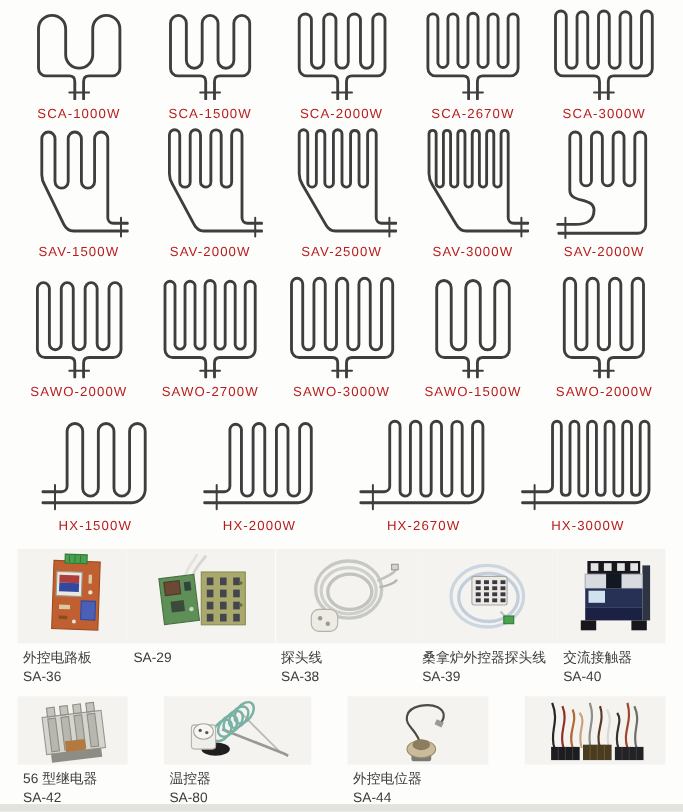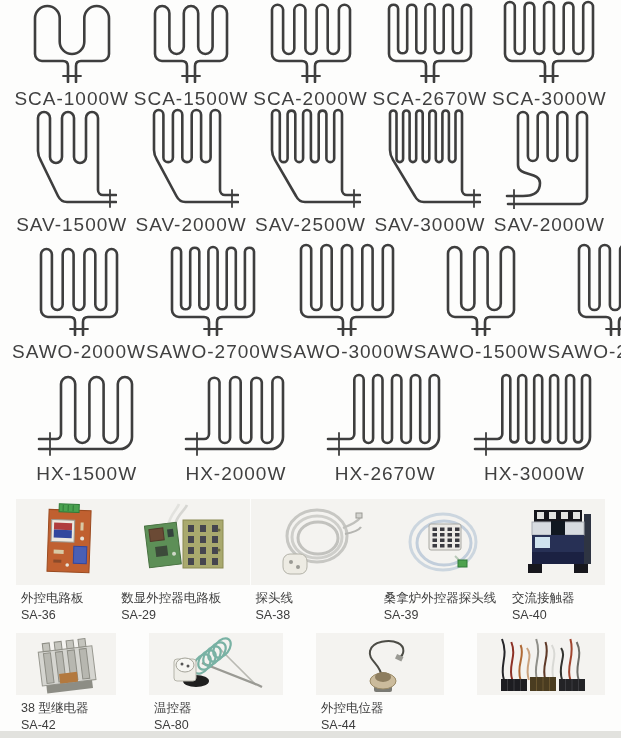--- a/index.html
+++ b/index.html
@@ -7,21 +7,21 @@
 body{font-family:"Liberation Sans","DejaVu Sans",sans-serif;background:#fff}
 .page{position:relative;width:621px;height:738px;background:#fdfdfc;overflow:hidden}
 .heaters{padding-top:2px}
 .heater-row{display:flex;align-items:flex-end;padding:0 12px}
 .heater-row.r0{height:114px}
 .heater-row.r1{height:126px}
 .heater-row.r2{height:127px}
 .heater-row.r3{height:122px}
 .heater-cell{flex:1;display:flex;flex-direction:column;align-items:center;justify-content:flex-end}
 .hfig{display:flex;align-items:flex-end;justify-content:center}
-.hlabel{font-size:19px;color:#404040;letter-spacing:1px;margin-top:5px;margin-bottom:6px;white-space:nowrap}
+.hlabel{font-size:12px;color:#b91c1c;letter-spacing:1px;margin-top:5px;margin-bottom:6px;white-space:nowrap}
 .products{margin-top:8px}
 .product-row{display:flex;justify-content:space-between;padding:0 16px}
 .product-row+.product-row{margin-top:10px}
 .product-cell{display:flex;flex-direction:column}
 .product-row .product-cell:nth-child(1){width:100px}
 .product-row .product-cell:nth-child(2){width:134px}
 .product-row .product-cell:nth-child(3){width:128px}
 .product-row .product-cell:nth-child(4){width:128px}
 .product-row .product-cell:nth-child(5){width:98px}
 .pphoto{background:#f4f3f0;display:flex;align-items:center;justify-content:center}
@@ -267,21 +267,20 @@
               <rect x="65" y="58" width="6" height="7" fill="#45454e"></rect>
               <rect x="77" y="25" width="6" height="7" fill="#45454e"></rect>
               <rect x="77" y="36" width="6" height="7" fill="#45454e"></rect>
               <rect x="77" y="47" width="6" height="7" fill="#45454e"></rect>
               <rect x="77" y="58" width="6" height="7" fill="#45454e"></rect>
               <circle cx="84" cy="30" r="1.5" fill="#6a6a3f"></circle>
               <circle cx="84" cy="50" r="1.5" fill="#6a6a3f"></circle>
             </svg>
           </div>
           <div class="plabel">
-            <span class="pname">数显外控器电路板</span>
             <span class="pcode">SA-29</span>
           </div>
         </div>
         <div class="product-cell">
           <div class="pphoto">
             <svg width="96" height="84" viewBox="0 0 96 84">
               <ellipse cx="50" cy="36" rx="30" ry="26" stroke="#c7c7c3" stroke-width="3" fill="none"></ellipse>
               <ellipse cx="50" cy="37" rx="25" ry="21" stroke="#cfcfcb" stroke-width="3" fill="none"></ellipse>
               <ellipse cx="51" cy="38" rx="20" ry="16" stroke="#c2c2be" stroke-width="3" fill="none"></ellipse>
               <path d="M76 28 C86 24 90 22 93 18" stroke="#c0c0bc" stroke-width="2.2" fill="none"></path>
@@ -365,21 +364,21 @@
                 <rect x="27" y="8" width="7" height="8" fill="#c4c4bd" stroke="#8d8d85"></rect>
                 <rect x="39" y="8" width="7" height="8" fill="#c4c4bd" stroke="#8d8d85"></rect>
                 <rect x="51" y="8" width="7" height="8" fill="#c4c4bd" stroke="#8d8d85"></rect>
                 <rect x="63" y="8" width="7" height="8" fill="#c4c4bd" stroke="#8d8d85"></rect>
                 <rect x="40" y="40" width="18" height="10" fill="#b3793f"></rect>
                 <rect x="26" y="50" width="46" height="8" fill="#8d8d85"></rect>
               </g>
             </svg>
           </div>
           <div class="plabel">
-            <span class="pname">38 型继电器</span>
+            <span class="pname">56 型继电器</span>
             <span class="pcode">SA-42</span>
           </div>
         </div>
         <div class="product-cell">
           <div class="pphoto">
             <svg width="96" height="62" viewBox="0 0 96 62">
               <path d="M50 14 L88 52" stroke="#b9b9b3" stroke-width="1.6"></path>
               <path d="M34 30 L90 52 L94 54" stroke="#9a9a94" stroke-width="2.4" fill="none"></path>
               <ellipse cx="34" cy="31" rx="7" ry="11" transform="rotate(38 34 31)" stroke="#79b2a4" stroke-width="2.2" fill="none"></ellipse>
               <ellipse cx="39" cy="27" rx="7" ry="11" transform="rotate(38 39 27)" stroke="#79b2a4" stroke-width="2.2" fill="none"></ellipse>

